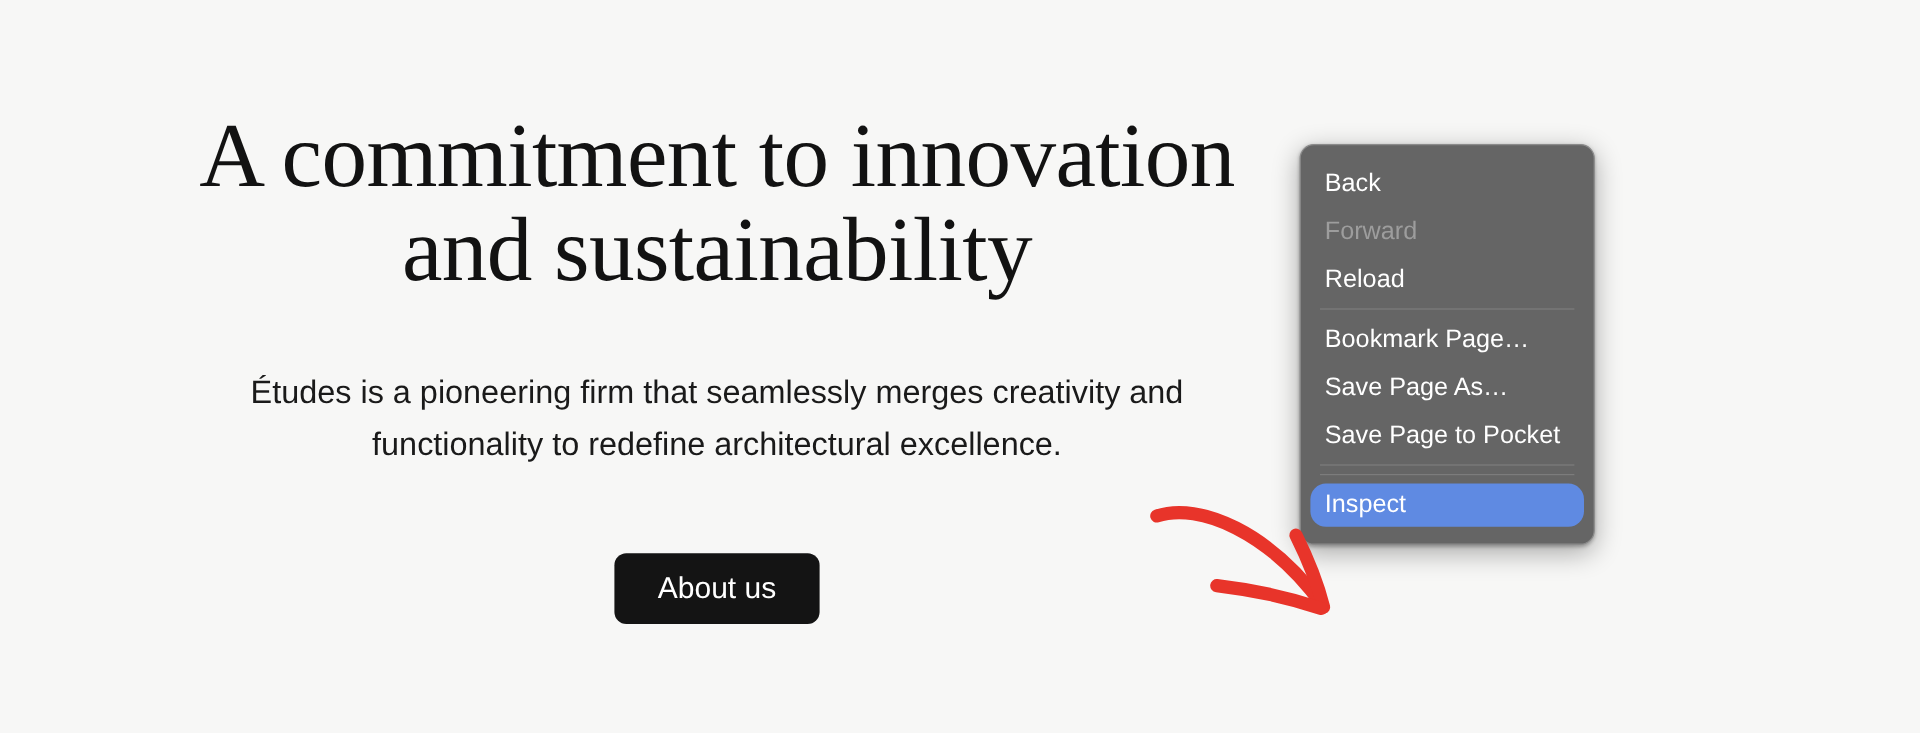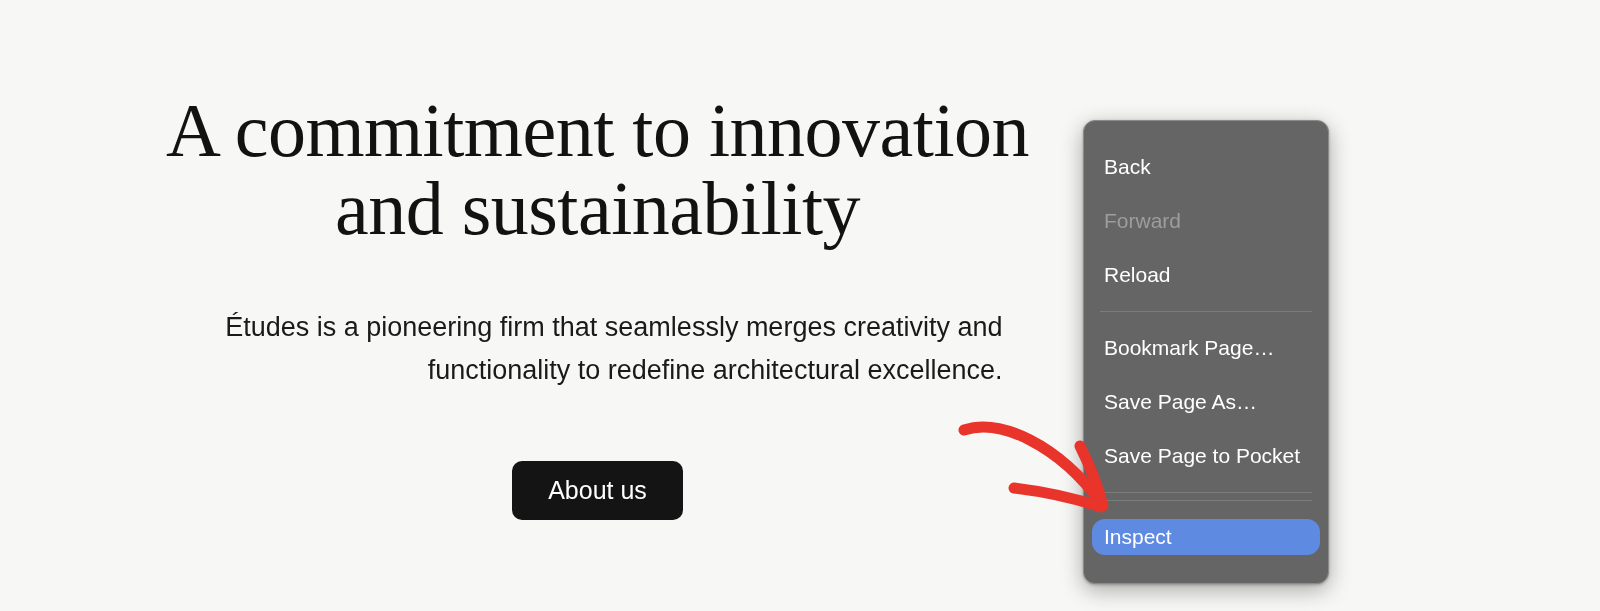--- a/index.html
+++ b/index.html
@@ -45,21 +45,21 @@
     max-width: 900px;
     margin: 0 0 36px 0;
     letter-spacing: -0.5px;
   }
 
   .hero-sub {
     font-family: "Liberation Sans", sans-serif;
     font-size: 27px;
     line-height: 1.6;
     color: #1a1a1a;
-    text-align: right;
+    text-align: center;
     max-width: 810px;
     margin: 0 0 46px 0;
     font-weight: 400;
   }
 
   .hero-btn {
     display: inline-flex;
     align-items: center;
     justify-content: center;
     background: #141414;
@@ -87,21 +87,21 @@
     padding: 10px 0 10px 0;
     box-sizing: border-box;
     font-family: "Liberation Sans", sans-serif;
   }
 
   .ctx-item {
     position: relative;
     height: 36px;
     line-height: 36px;
     padding: 0 12px;
-    margin: 18px 8px;
+    margin: 4px 8px;
     font-size: 21px;
     color: #ffffff;
     white-space: nowrap;
     border-radius: 5px;
     cursor: default;
     overflow: hidden;
     text-overflow: ellipsis;
   }
 
   .ctx-item.disabled {

